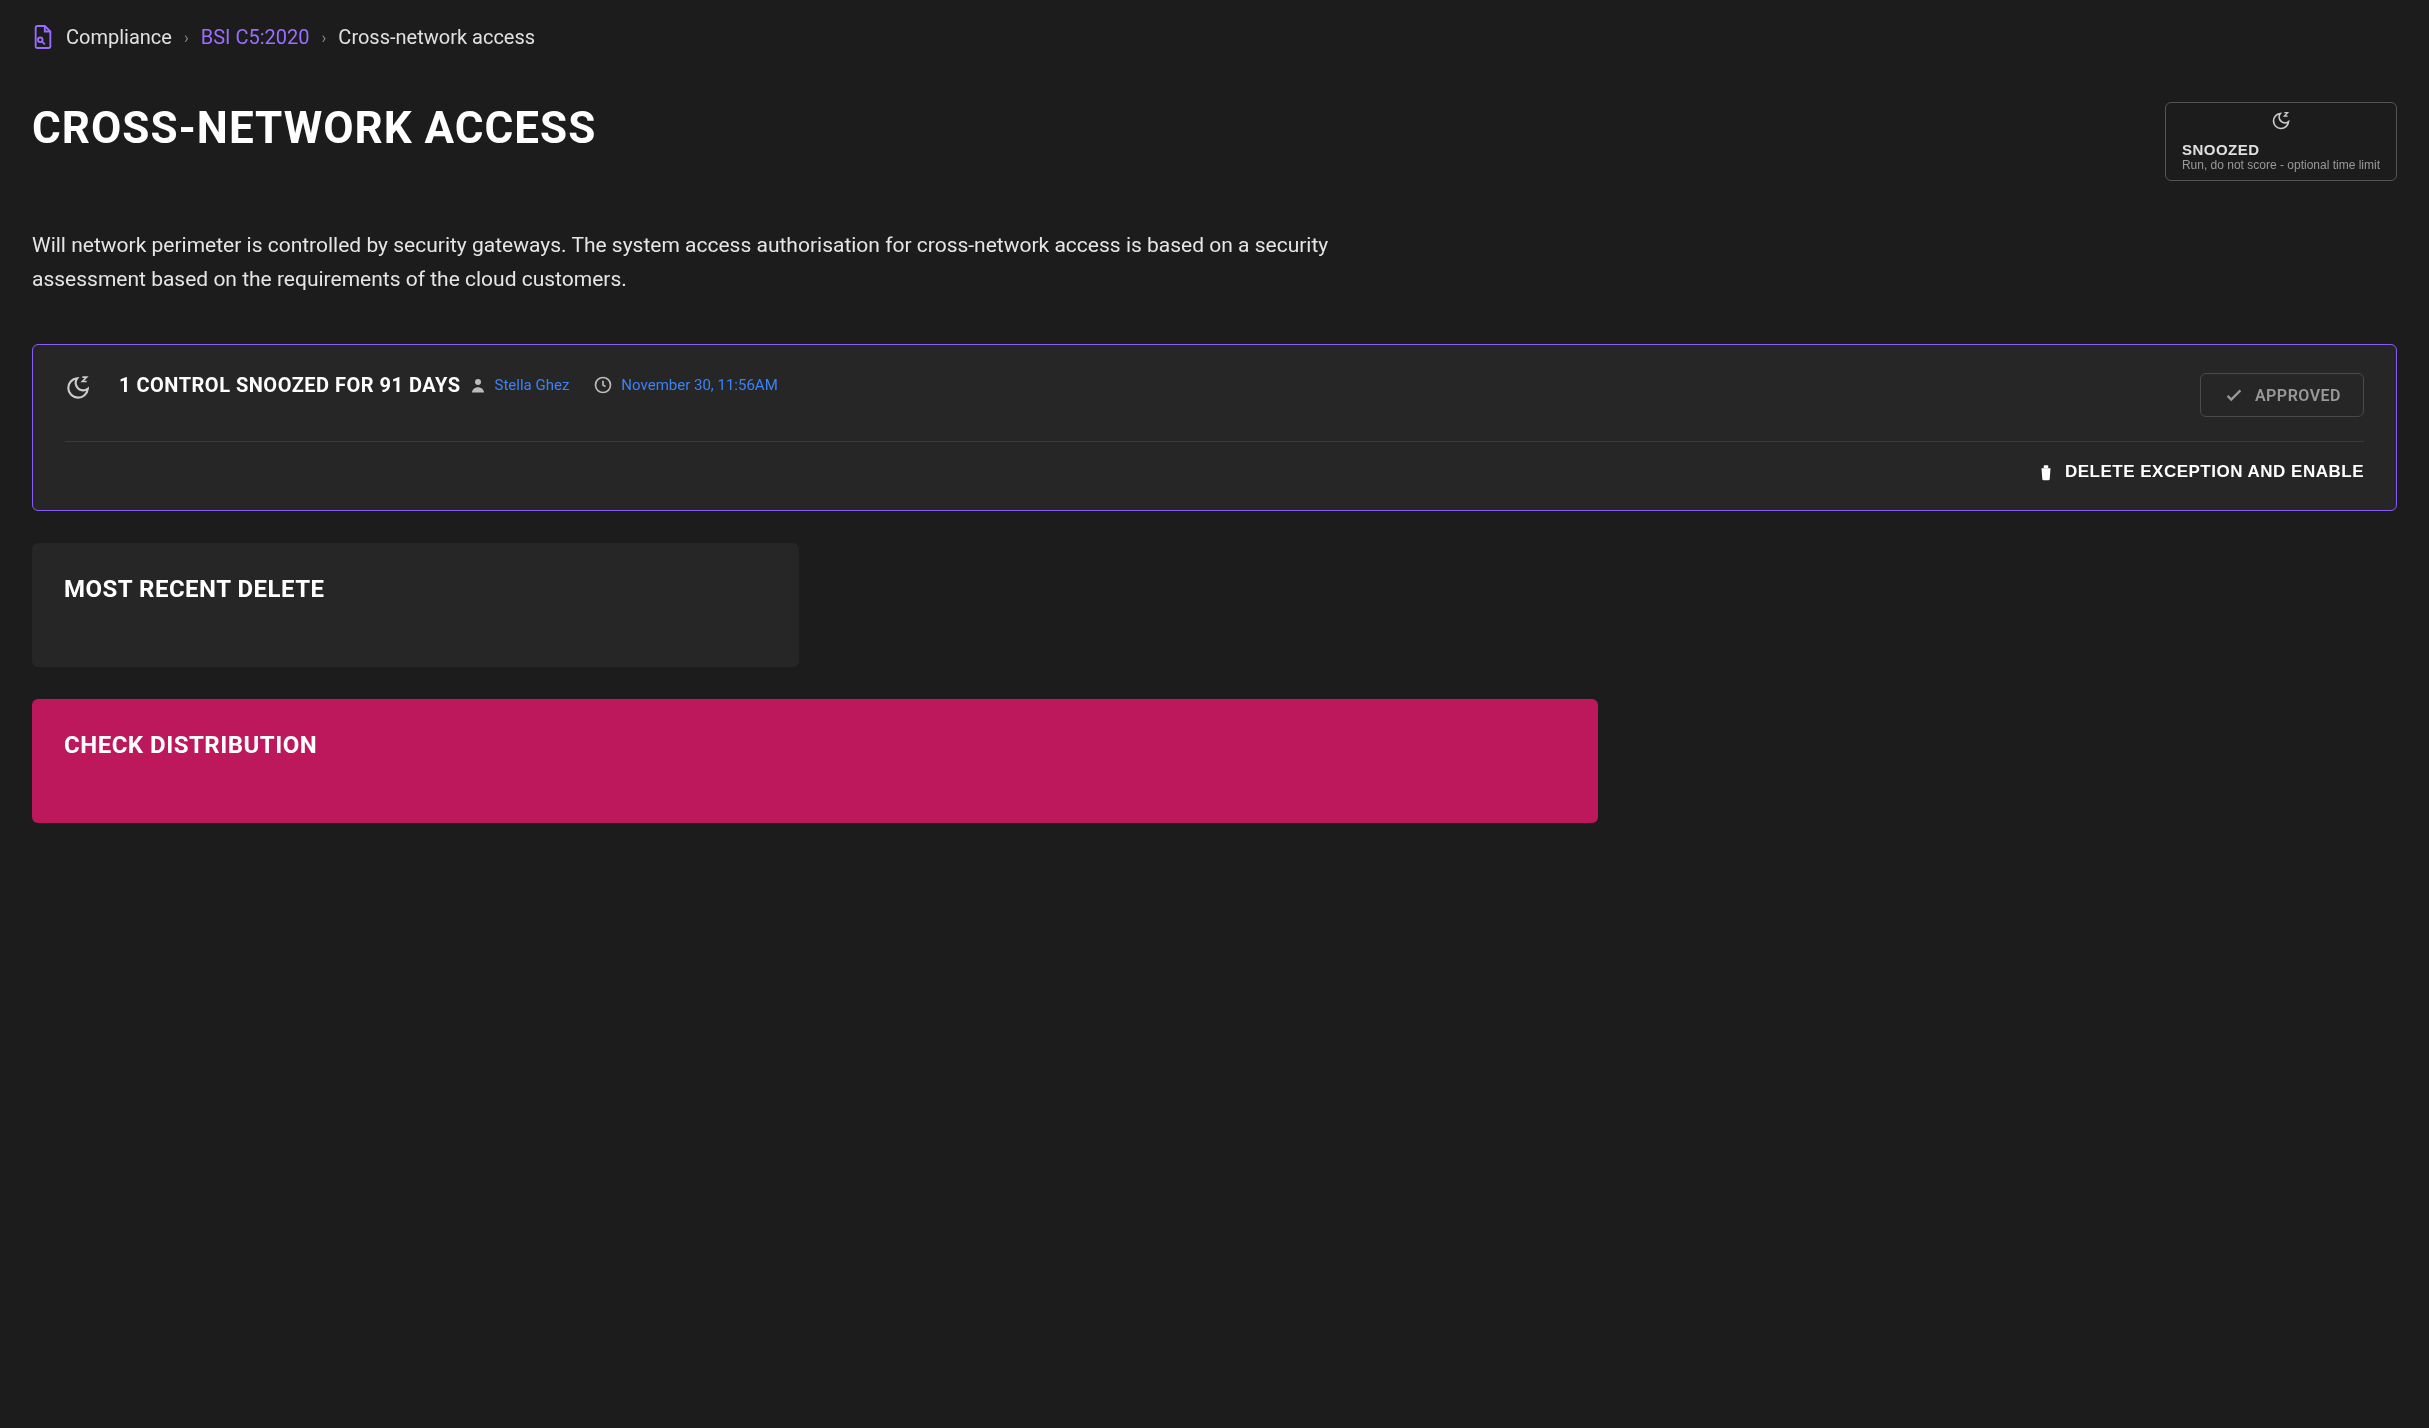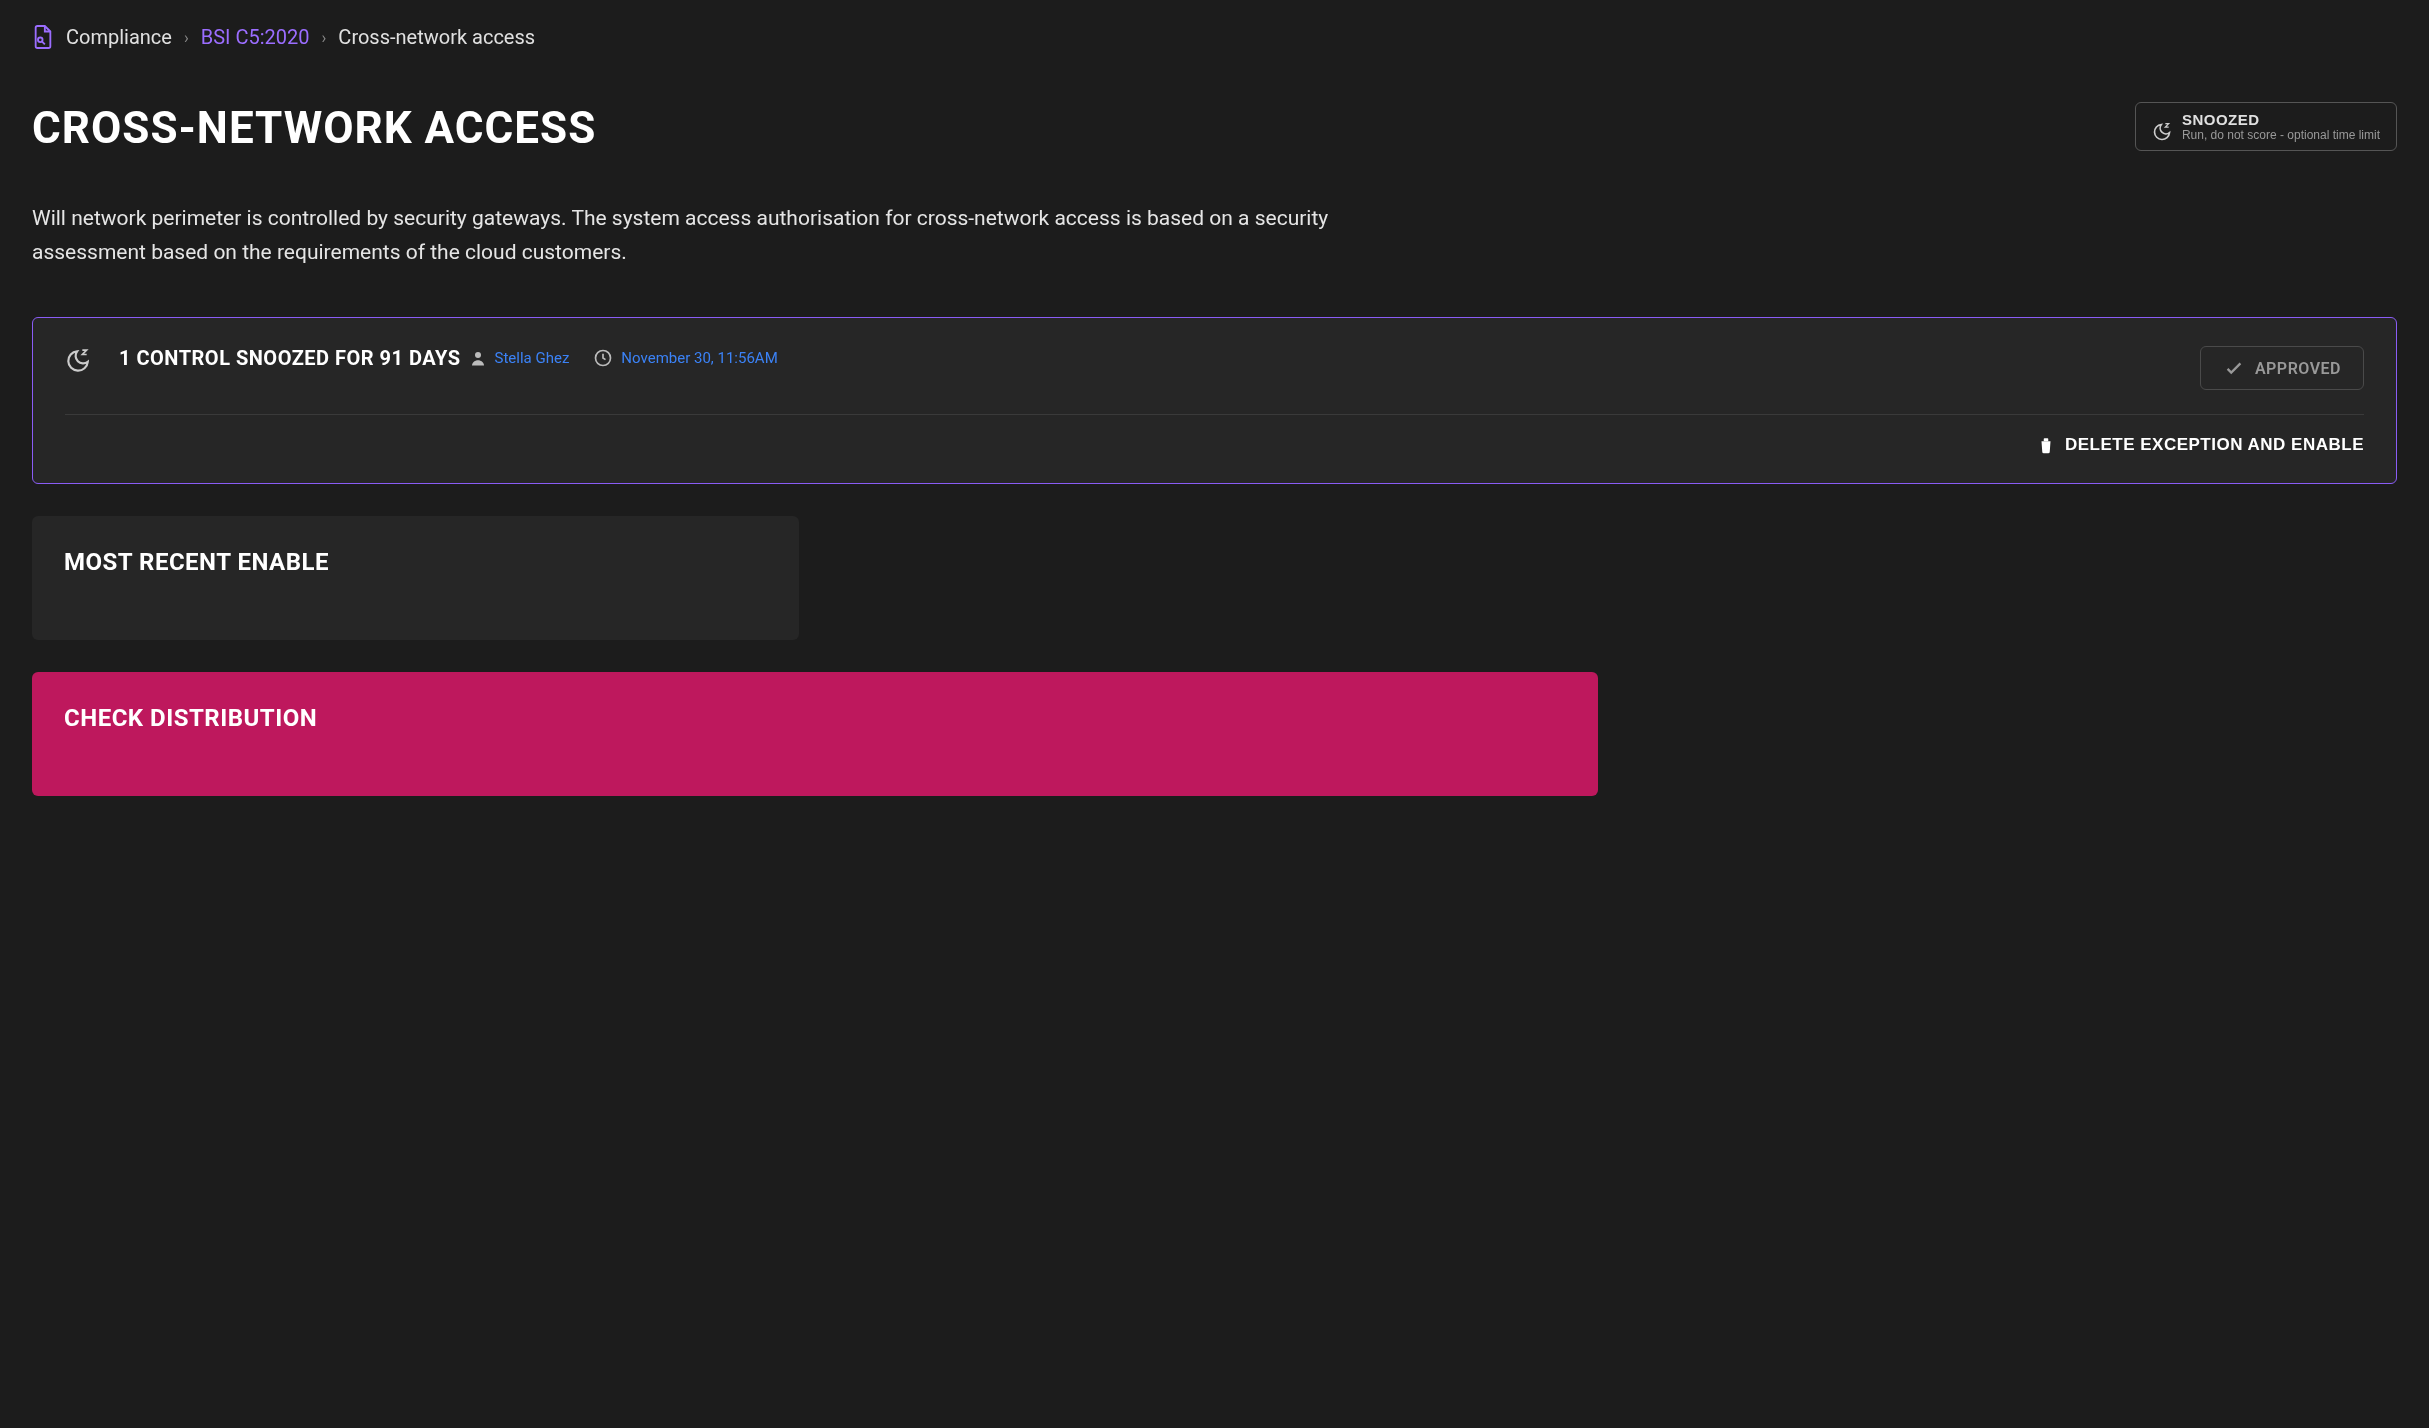--- a/index.html
+++ b/index.html
@@ -33,27 +33,28 @@
     margin-bottom: 48px;
   }
   .page-title {
     font-size: 44px;
     font-weight: 700;
     letter-spacing: 1px;
     color: #fff;
   }
   .status-button {
     display: flex;
-    align-items: flex-end;
+    align-items: center;
     gap: 10px;
     border: 1px solid #555;
     border-radius: 6px;
     padding: 8px 16px;
     background: transparent;
     cursor: pointer;
+    flex-direction: column;
   }
   .status-button .icon { color: #ccc; display: flex;}
   .status-button .text-col { display: flex; flex-direction: column; text-align: left;}
   .status-button .title { font-size: 15px; font-weight: 700; color: #e0e0e0; letter-spacing: 0.5px;}
   .status-button .sub { font-size: 12px; color: #999; }
   
   
   .description {
     font-size: 21px;
     line-height: 1.6;
@@ -272,19 +273,19 @@
         <path d="M4 7h16M10 3h4a1 1 0 0 1 1 1v3H9V4a1 1 0 0 1 1-1z"></path>
       </svg>
       <span>DELETE EXCEPTION AND ENABLE</span>
     </button>
   </div>
 </div>
 
 <div class="cards-row">
 
   <div class="card">
-    <div class="card-title">MOST RECENT ENABLE</div>
+    <div class="card-title">MOST RECENT DELETE</div>
   </div>
 </div>
 
 <div class="check-dist">
   <div class="card-title">CHECK DISTRIBUTION</div>
 </div>
 
 </body></html>

